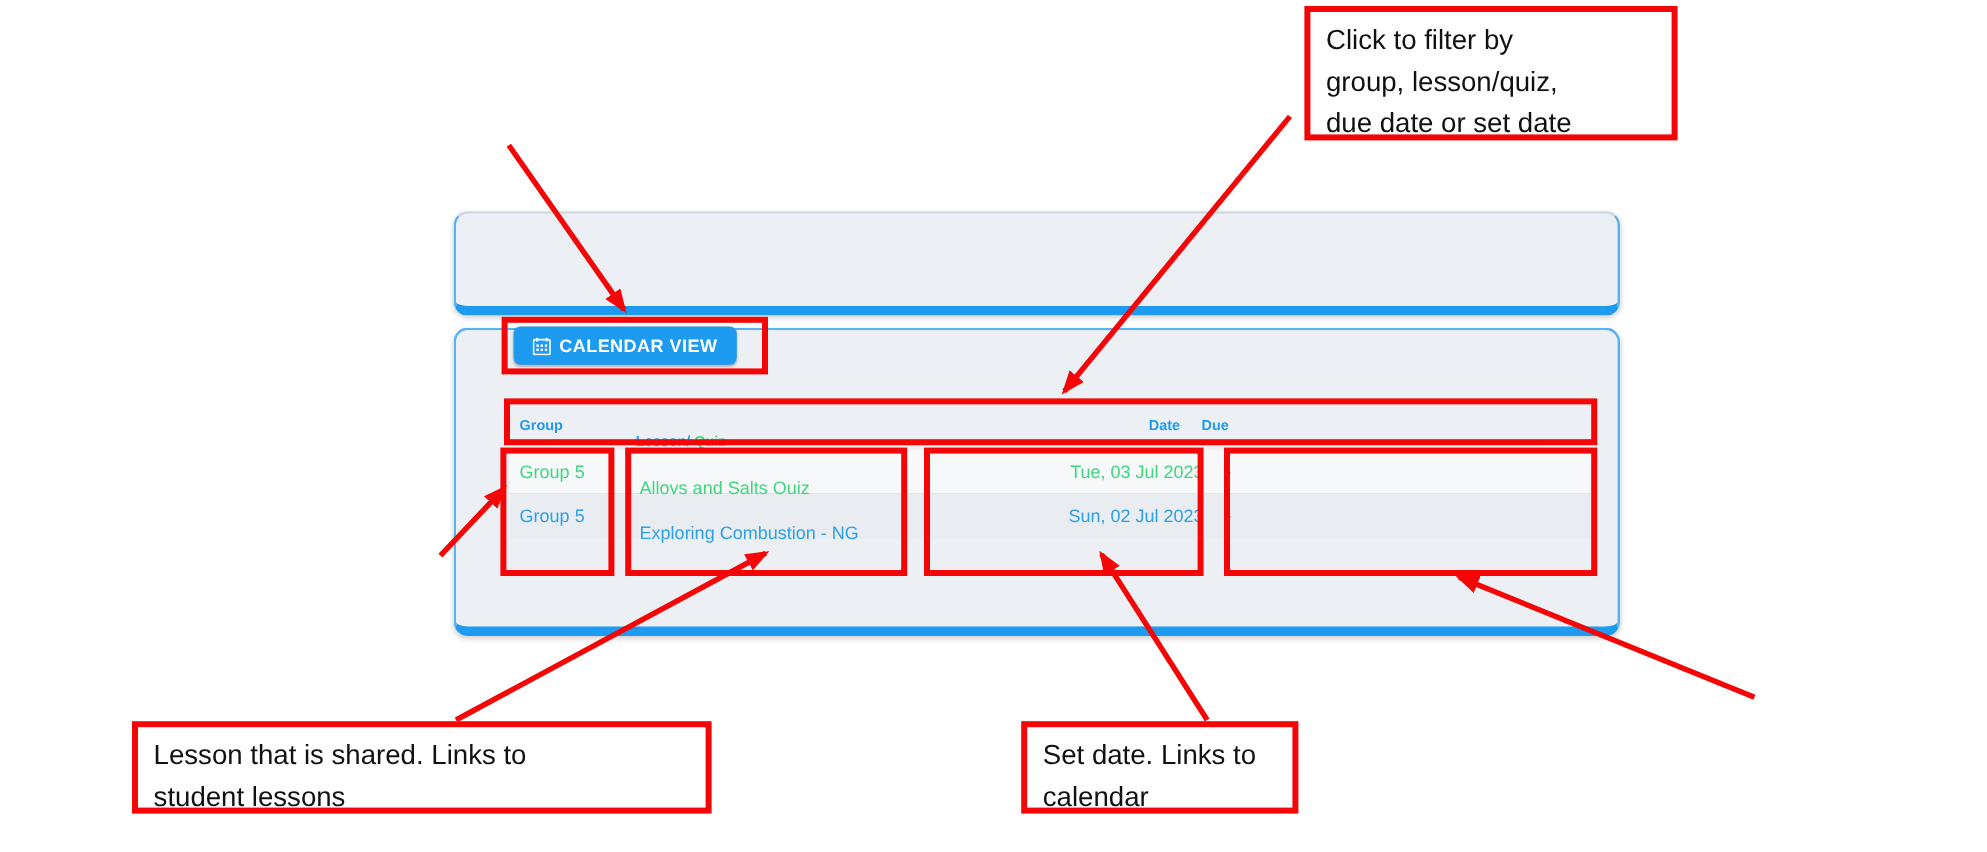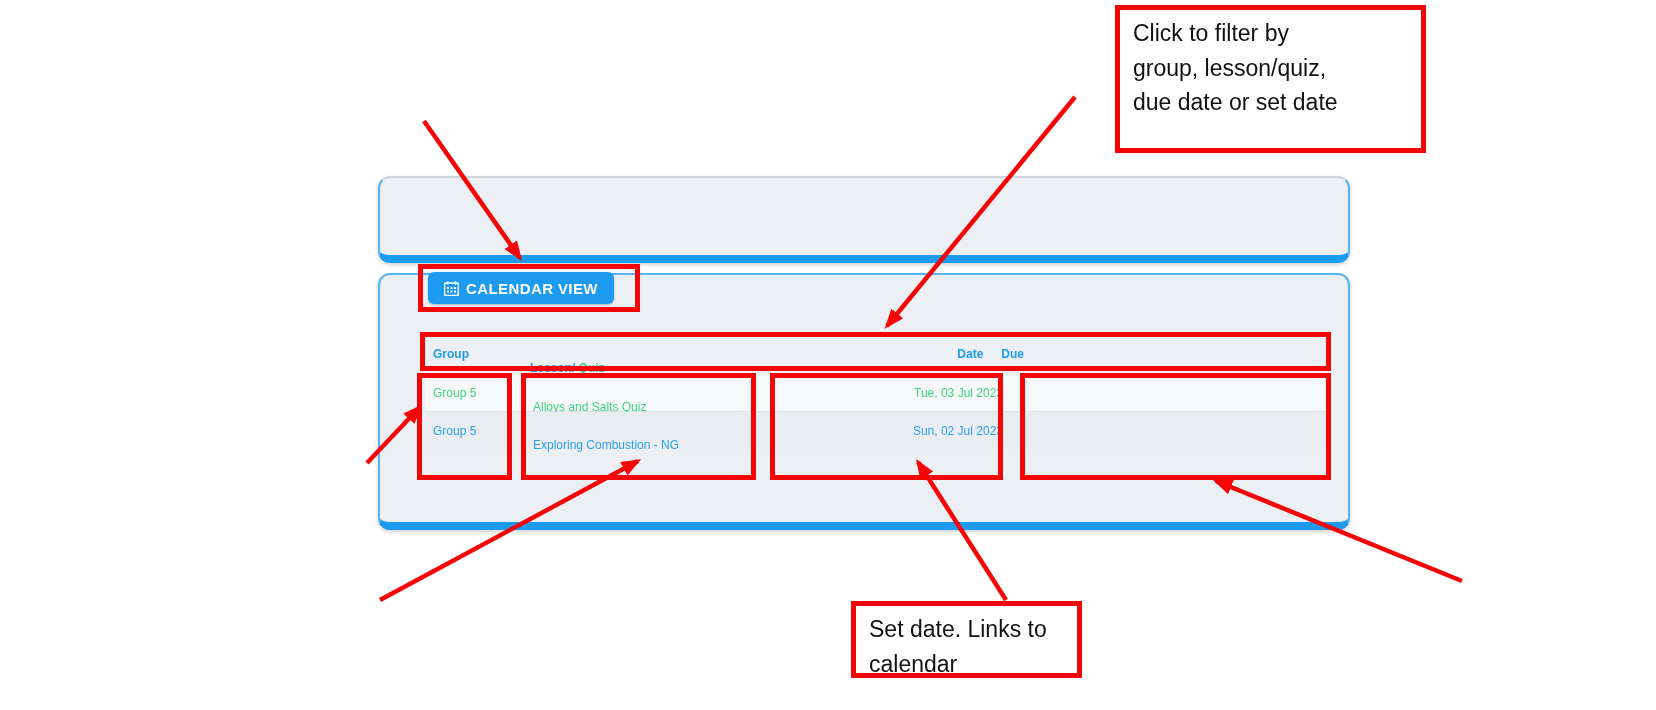--- a/index.html
+++ b/index.html
@@ -30,21 +30,21 @@
     background:var(--accent-blue);color:#fff;font-weight:bold;font-size:15px;
     letter-spacing:.4px;border:none;border-radius:6px;cursor:pointer;
     box-shadow:0 1px 2px rgba(0,0,0,.25);}
   .btn-primary svg{display:block;}
 
   
   .thead{position:absolute;left:425px;top:337px;width:859px;height:34px;
     display:flex;align-items:center;font-weight:bold;font-size:12px;
     color:var(--accent-blue);border-bottom:1px solid #c9cfd7;}
   .trow{position:absolute;left:425px;width:906px;height:37px;
-    display:flex;align-items:center;font-size:12px;}
+    display:flex;align-items:center;font-size:15px;}
   #row-0{top:375px;background:var(--row1-bg);border-bottom:1px solid #dde2e8;}
   #row-1{top:412px;background:var(--row2-bg);}
   .col-group{width:96px;padding-left:8px;}
   .col-lesson{width:249px;padding-left:12px;margin-top:28px;}
   .col-date{width:233px;text-align:right;}
   .col-due{width:311px;padding-left:18px;}
   .hdr-green{color:var(--link-green);}
   .link-green .cell-link{color:var(--link-green);}
   .link-blue .cell-link{color:var(--link-blue);}
   .cell-link{cursor:pointer;}
@@ -62,21 +62,21 @@
 
   
   #arrows{position:absolute;left:0;top:0;width:1656px;height:710px;
     pointer-events:none;z-index:6;color:var(--annotation-red);}
 
   
   .callout{position:absolute;background:#fff;border:5px solid var(--annotation-red);
     color:#111;font-size:23px;line-height:1.5;padding:6px 13px;
     white-space:pre-line;z-index:7;}
   #an-calendar{left:253px;top:38px;width:332px;height:81px;}
-  #an-filter{left:1115px;top:5px;width:311px;height:148px;}
+  #an-filter{left:1087px;top:5px;width:311px;height:112px;}
   #an-group{left:3px;top:413px;width:362px;height:133px;}
   #an-lesson{left:110px;top:601px;width:483px;height:77px;}
   #an-setdate{left:851px;top:601px;width:231px;height:77px;}
   #an-duedate{left:1283px;top:582px;width:369px;height:76px;}
 </style>
 </head>
 <body>
 
 <div id="canvas">
 
@@ -142,16 +142,18 @@
       <line x1="367" y1="463" x2="420" y2="407" marker-end="url(#ah)"></line>
       <line x1="380" y1="600" x2="638" y2="461" marker-end="url(#ah)"></line>
       <line x1="1006" y1="600" x2="918" y2="462" marker-end="url(#ah)"></line>
       <line x1="1462" y1="581" x2="1216" y2="481" marker-end="url(#ah)"></line>
     </g>
   </svg>
 
   <div class="callout" id="an-filter">Click to filter by
 group, lesson/quiz,
 due date or set date</div>
+  <div class="callout" id="an-lesson">Lesson that is shared. Links to
+student lessons</div>
   <div class="callout" id="an-setdate">Set date. Links to
 calendar</div>
 
 </div>
 
 </body></html>

